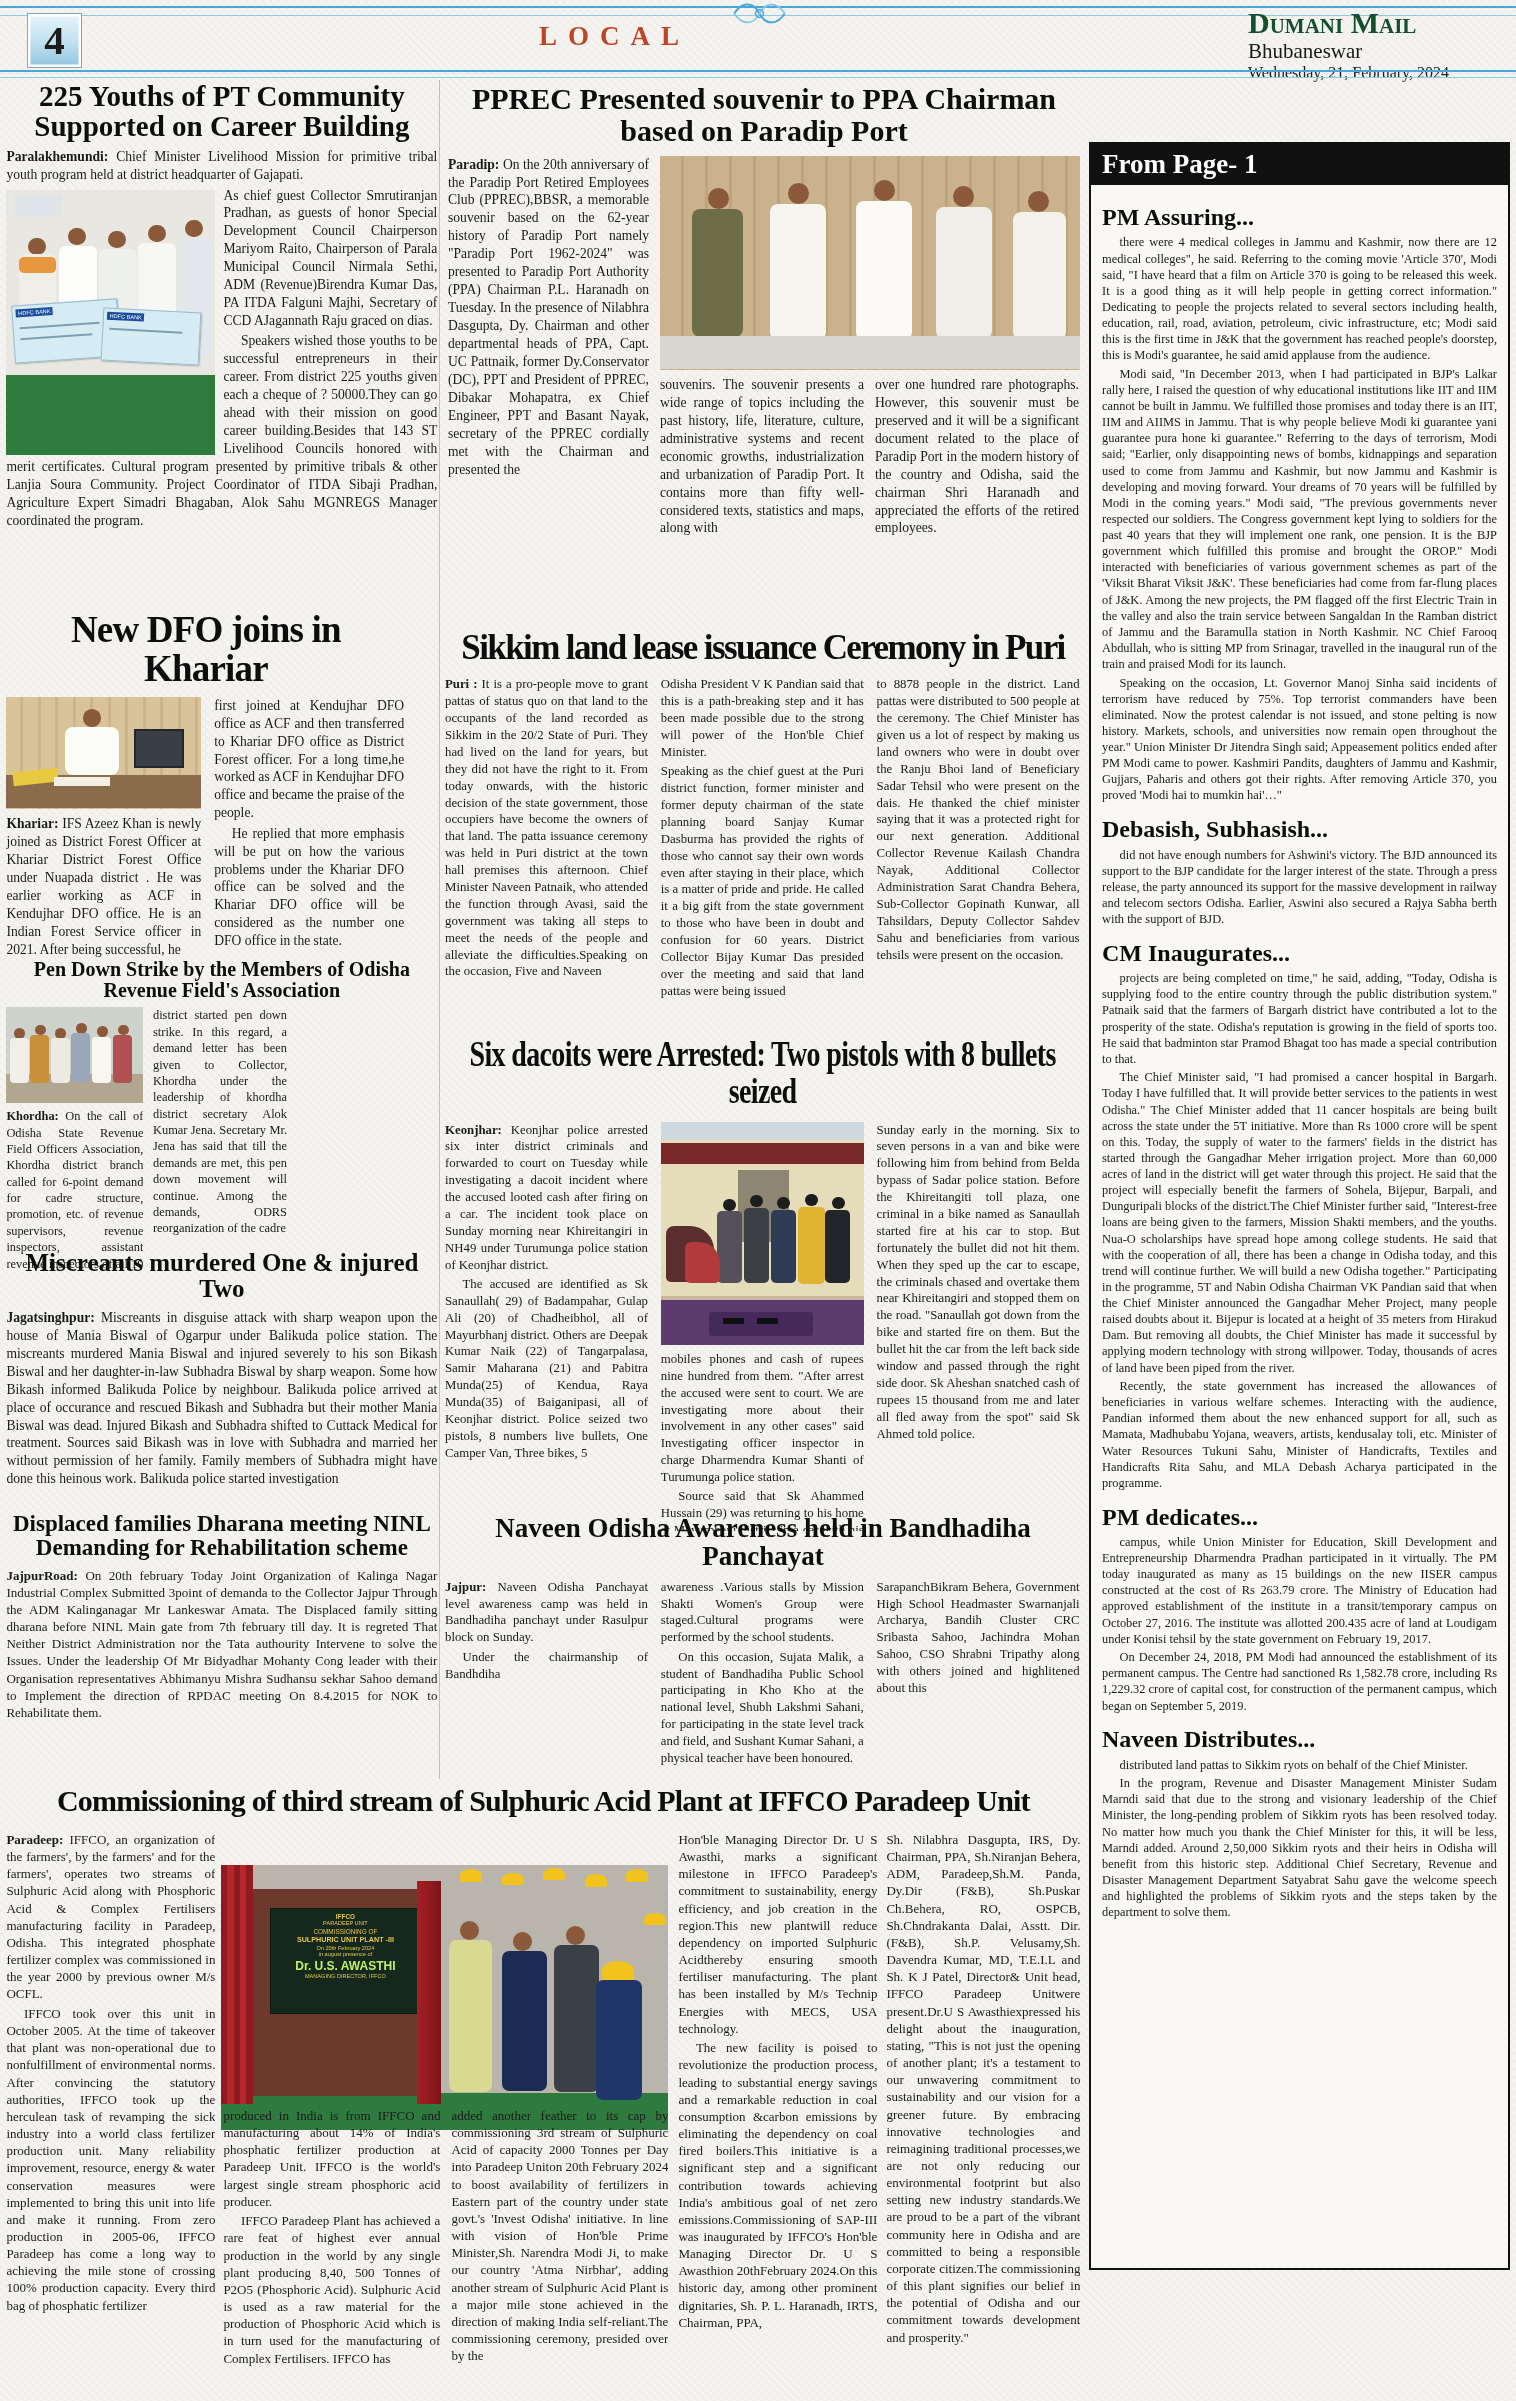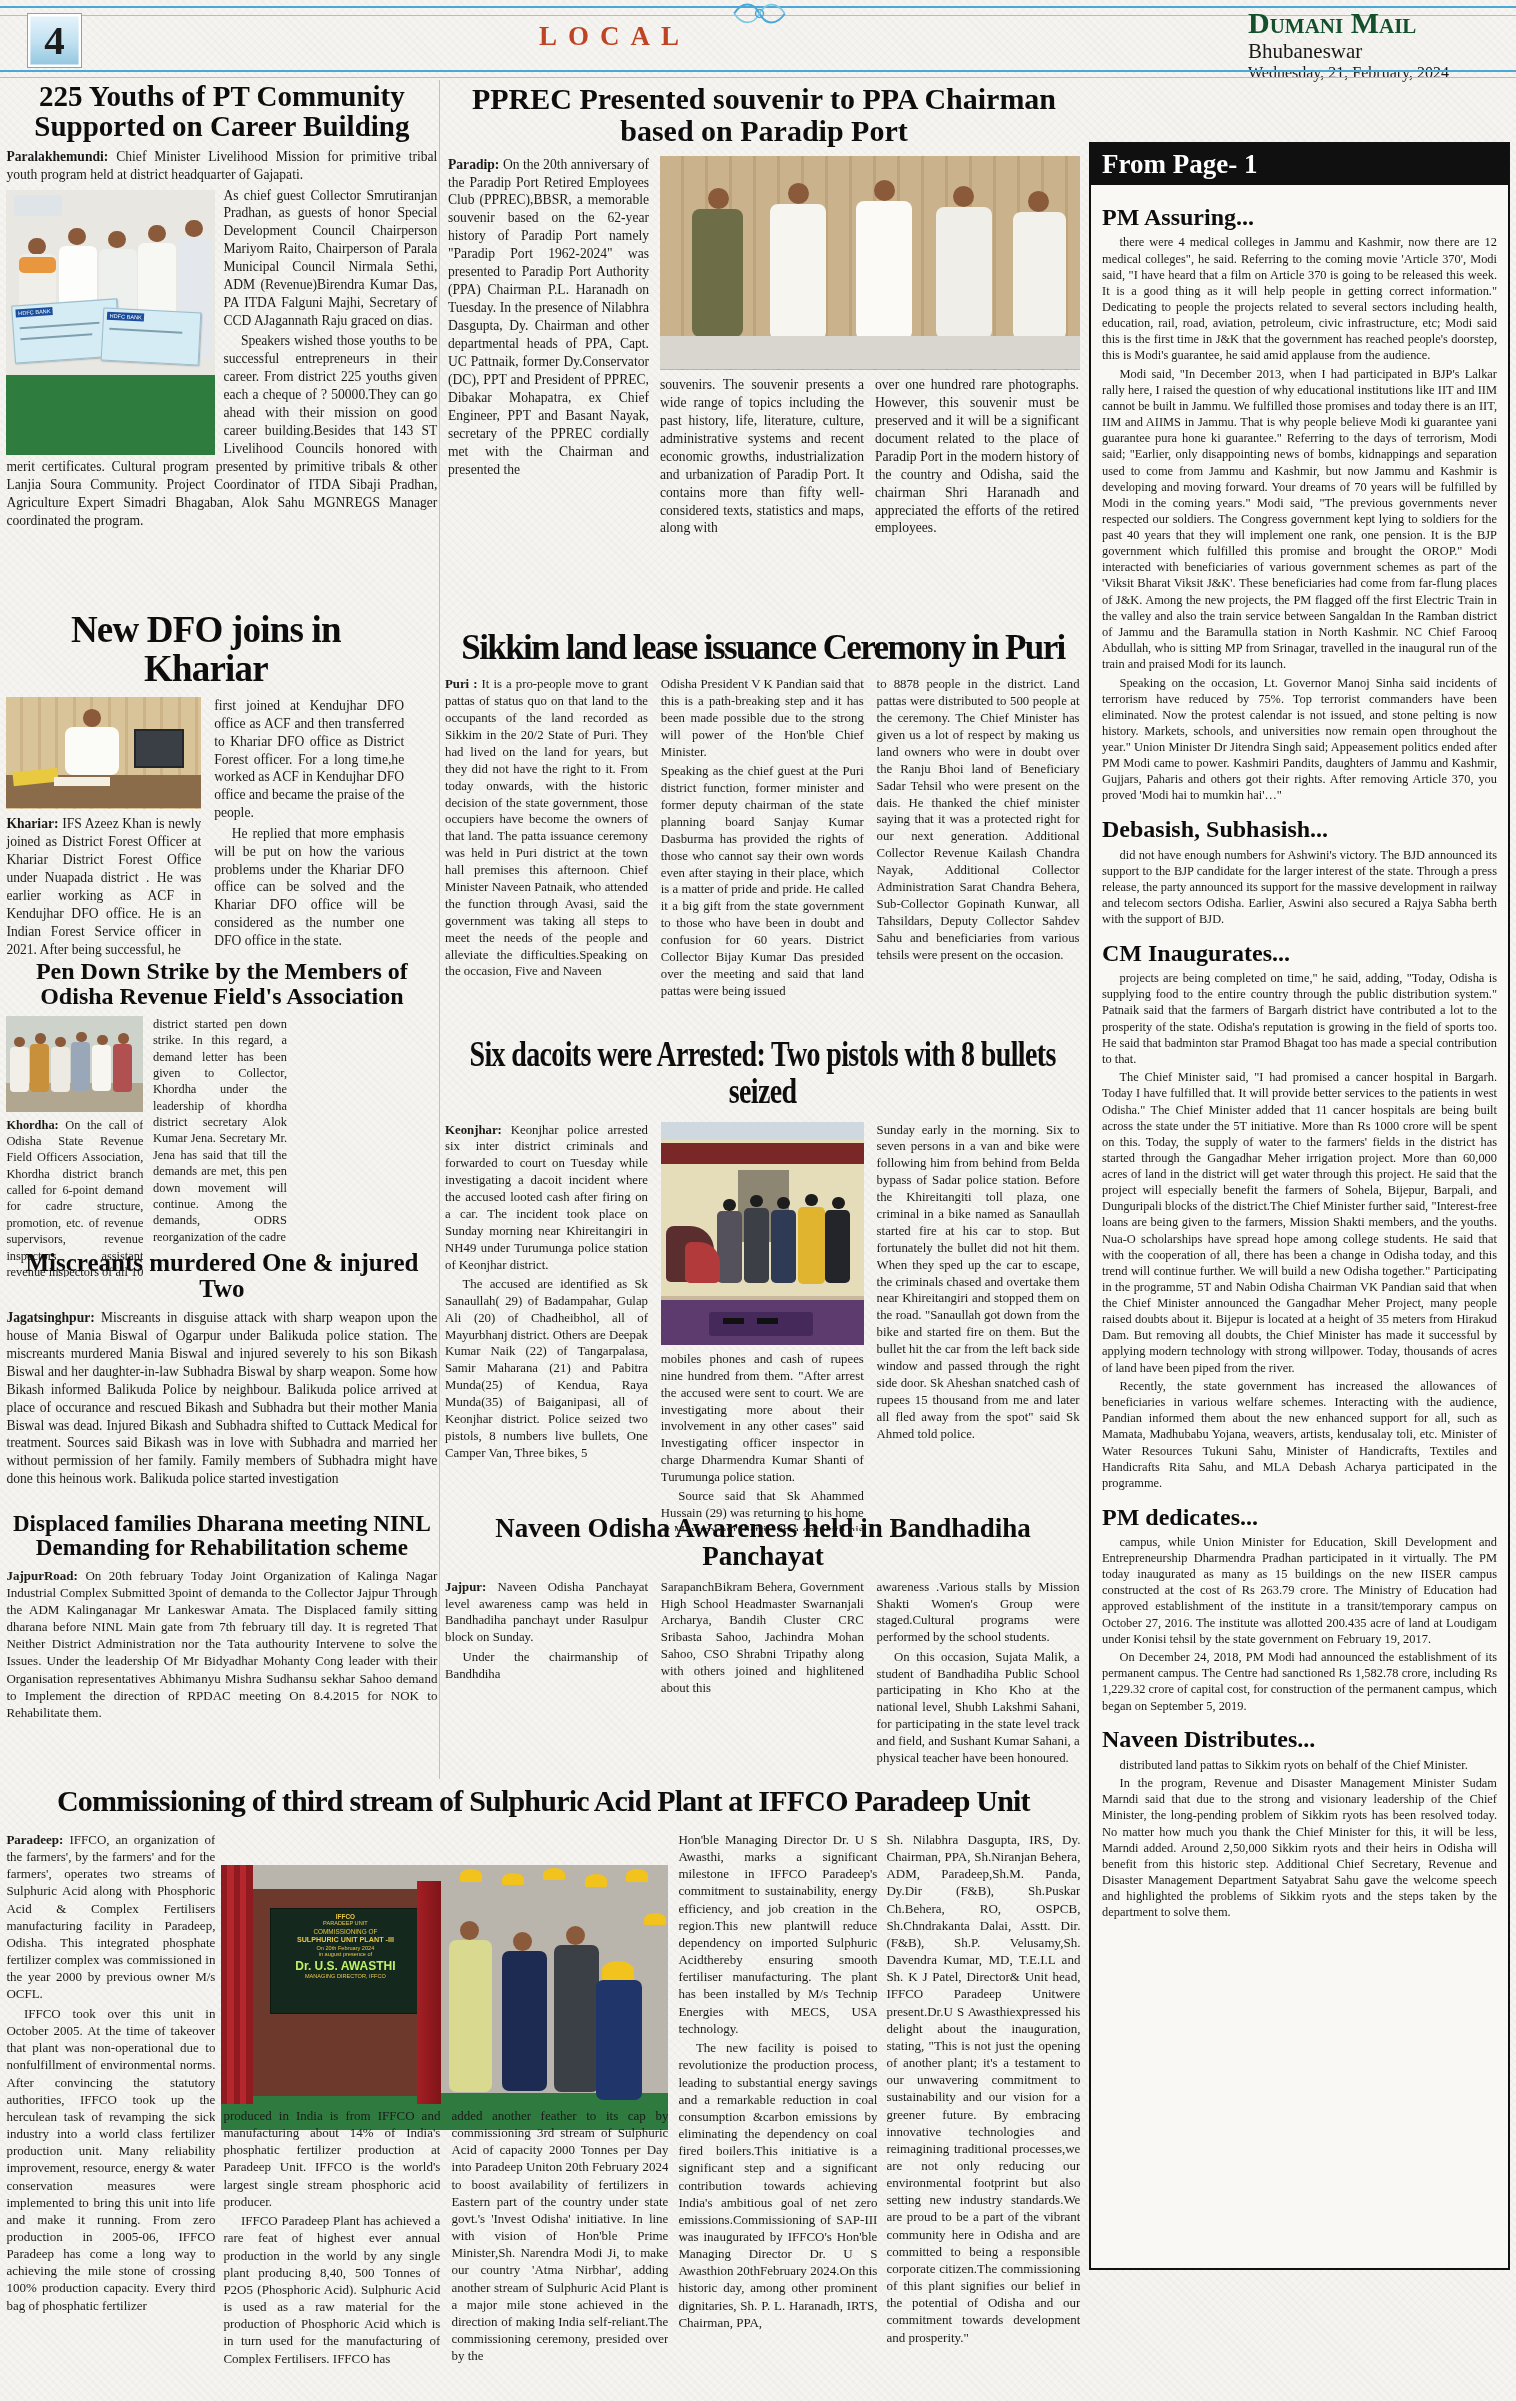--- a/index.html
+++ b/index.html
@@ -208,21 +208,21 @@
         <p class="ind">Source said that Sk Ahammed Hussain (29) was returning to his home at Mayurbhanj district in a car with his driver in NH49 on</p>
       </div>
     </div>
     <div class="col" style="width:203px;height:415px;">
       <p>Sunday early in the morning. Six to seven persons in a van and bike were following him from behind from Belda bypass of Sadar police station. Before the Khireitangiti toll plaza, one criminal in a bike named as Sanaullah started fire at his car to stop. But fortunately the bullet did not hit them. When they sped up the car to escape, the criminals chased and overtake them near Khireitangiri and stopped them on the road. "Sanaullah got down from the bike and started fire on them. But the bullet hit the car from the left back side window and passed through the right side door. Sk Aheshan snatched cash of rupees 15 thousand from me and later all fled away from the spot" said Sk Ahmed told police.</p>
     </div>
   </div>
 </div>
 
 <div class="abs a165" style="left:6.4px;top:959px;width:431px;">
-  <h2 class="headline" style="font-size:24px;">Pen Down Strike by the Members of Odisha Revenue Field's Association</h2>
+  <h2 class="headline" style="font-size:20px;">Pen Down Strike by the Members of Odisha Revenue Field's Association</h2>
   <div class="flexrow" style="margin-top:6.4px;gap:9.6px;">
     <div style="width:137px;">
       <div class="photo" style="width:137px;height:96px;background:linear-gradient(180deg,#cdd3cb 0 70%,#b1a791 70% 100%);">
         <div class="headc" style="left:8px;top:21px;width:10.4px;height:10.4px;"></div>
         <div class="shape" style="left:3.2px;top:31px;width:19px;height:45px;background:#f1efe8;border-radius:4px;"></div>
         <div class="headc" style="left:29px;top:17.5px;width:10.4px;height:10.4px;"></div>
         <div class="shape" style="left:24px;top:28px;width:19px;height:48px;background:#c8903a;border-radius:4px;"></div>
         <div class="headc" style="left:49px;top:21px;width:10.4px;height:10.4px;"></div>
         <div class="shape" style="left:45px;top:31px;width:19px;height:45px;background:#eceae2;border-radius:4px;"></div>
         <div class="headc" style="left:70px;top:16px;width:10.4px;height:10.4px;"></div>
@@ -253,25 +253,25 @@
 </div>
 
 <div class="abs a16" style="left:445px;top:1514px;width:636px;">
   <h2 class="headline" style="font-size:27px;">Naveen Odisha Awareness held in Bandhadiha Panchayat</h2>
   <div class="flexrow" style="margin-top:8px;gap:12.8px;">
     <div class="col" style="width:203px;height:223px;">
       <p><b class="dl">Jajpur:</b> <span>Naveen Odisha Panchayat level awareness camp was held in Bandhadiha panchayt under Rasulpur block on Sunday.</span></p>
       <p class="ind">Under the chairmanship of Bandhdiha</p>
     </div>
     <div class="col" style="width:203px;height:223px;">
-      <p>SarapanchBikram Behera, Government High School Headmaster Swarnanjali Archarya, Bandih Cluster CRC Sribasta Sahoo, Jachindra Mohan Sahoo, CSO Shrabni Tripathy along with others joined and highlitened about this</p>
-    </div>
-    <div class="col" style="width:203px;height:223px;">
       <p>awareness .Various stalls by Mission Shakti Women's Group were staged.Cultural programs were performed by the school students.</p>
       <p class="ind">On this occasion, Sujata Malik, a student of Bandhadiha Public School participating in Kho Kho at the national level, Shubh Lakshmi Sahani, for participating in the state level track and field, and Sushant Kumar Sahani, a physical teacher have been honoured.</p>
+    </div>
+    <div class="col" style="width:203px;height:223px;">
+      <p>SarapanchBikram Behera, Government High School Headmaster Swarnanjali Archarya, Bandih Cluster CRC Sribasta Sahoo, Jachindra Mohan Sahoo, CSO Shrabni Tripathy along with others joined and highlitened about this</p>
     </div>
   </div>
 </div>
 
 <div class="abs a165" style="left:6.4px;top:1785px;width:1074px;height:614px;">
   <h2 class="headline" style="font-size:30px;letter-spacing:-0.8px;">Commissioning of third stream  of Sulphuric Acid Plant at IFFCO Paradeep Unit</h2>
   <div class="abs col" style="left:0px;top:46px;width:209px;height:563px;">
     <p><b class="dl">Paradeep:</b> <span>IFFCO, an organization of the farmers', by the farmers' and for the farmers', operates two streams of Sulphuric Acid along with Phosphoric Acid &amp; Complex Fertilisers manufacturing facility in Paradeep, Odisha. This integrated phosphate fertilizer complex was commissioned in the year 2000 by previous owner M/s OCFL.</span></p>
     <p class="ind">IFFCO took over this unit in October 2005. At the time of takeover that plant was non-operational due to nonfulfillment of environmental norms. After convincing the statutory authorities, IFFCO took up the herculean task of revamping the sick industry into a world class fertilizer production unit. Many reliability improvement, resource, energy &amp; water conservation measures were implemented to bring this unit into life and make it running. From zero production in 2005-06, IFFCO Paradeep has come a long way to achieving the mile stone of crossing 100% production capacity. Every third bag of phosphatic fertilizer</p>
   </div>

